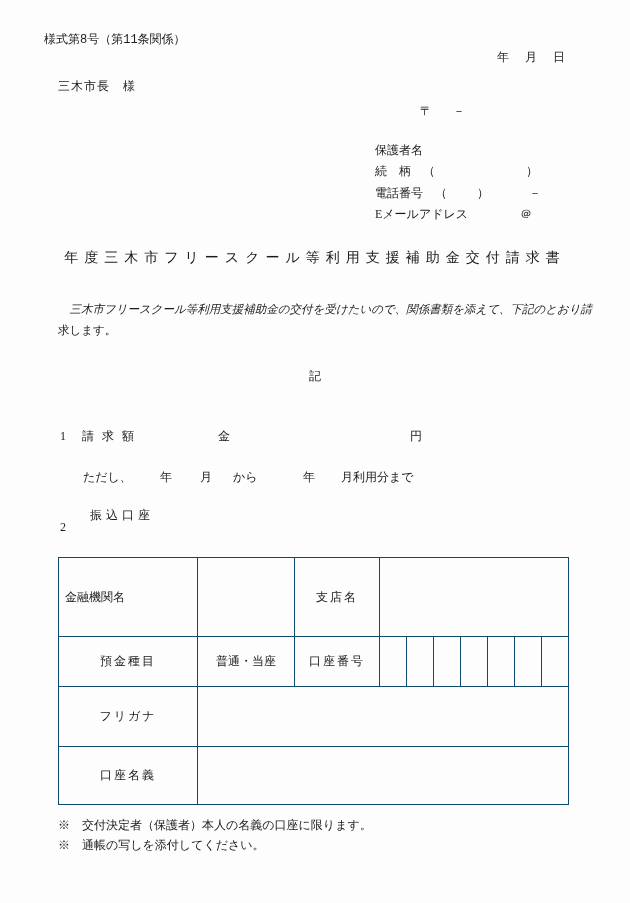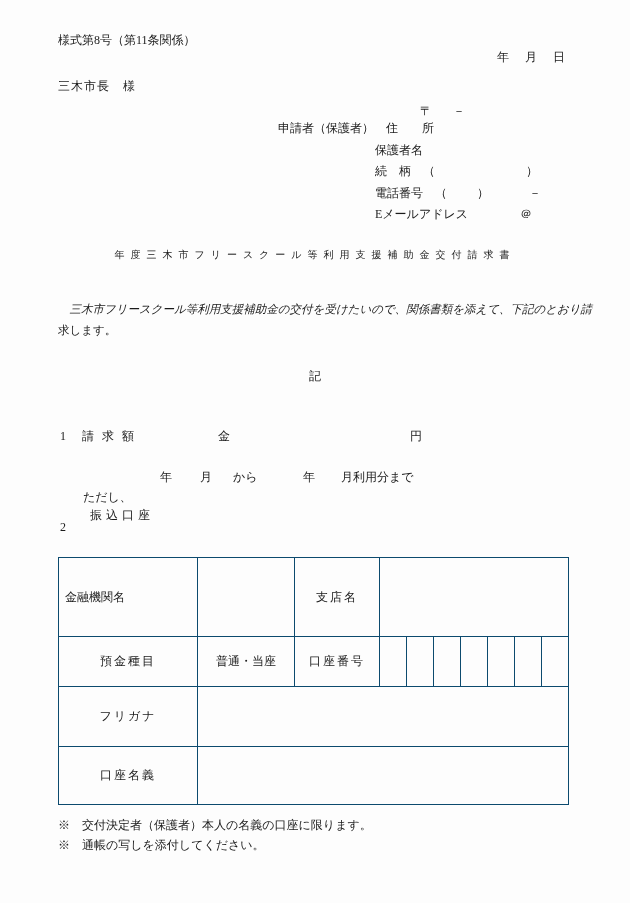--- a/index.html
+++ b/index.html
@@ -22,21 +22,21 @@
     white-space: nowrap;
     line-height: 1.25;
   }
   .centered {
     left: 0;
     width: 630px;
     text-align: center;
   }
   .doc-title {
     letter-spacing: 6px;
-    font-size: 10px;
+    font-size: 14px;
   }
   .para {
     font-size: 11.5px;
   }
   .bank-table {
     position: absolute;
     left: 58px;
     top: 557px;
     border-collapse: collapse;
     table-layout: fixed;
@@ -56,28 +56,27 @@
   .bank-table td.tc {
     text-align: center;
     letter-spacing: 2px;
   }
 </style>
 </head>
 <body>
 
 <div class="page">
 
-  <div class="abs" style="left:58px; top:33px;">様式第8号（第11条関係）</div>
+  <div class="abs" style="left:44px; top:33px;font-family:Liberation Mono, monospace;">様式第8号（第11条関係）</div>
   <div class="abs" style="left:497px; top:50px; letter-spacing:2px;">年　月　日</div>
   <div class="abs" style="left:58px; top:79px; letter-spacing:1px;">三木市長　様</div>
 
   <div class="abs" style="left:420px; top:104px;">〒</div>
   <div class="abs" style="left:453px; top:104px;">－</div>
 
-  <div class="abs" style="left:278px; top:121px;">申請者（保護者）　住　　所</div>
   <div class="abs" style="left:375px; top:143px;">保護者名</div>
 
   <div class="abs" style="left:375px; top:164px;">続　柄　（</div>
   <div class="abs" style="left:526px; top:164px;">）</div>
 
   <div class="abs" style="left:375px; top:186px;">電話番号　（</div>
   <div class="abs" style="left:477px; top:186px;">）</div>
   <div class="abs" style="left:529px; top:186px;">－</div>
 
   <div class="abs" style="left:375px; top:207px;">Eメールアドレス</div>
@@ -91,21 +90,21 @@
   <div class="abs centered" style="top:369px;">記</div>
 
   <div>
     <span class="abs" style="left:60px; top:429px;">1</span>
     <span class="abs" style="left:82px; top:429px; letter-spacing:8px;">請求額</span>
     <span class="abs" style="left:218px; top:429px;">金</span>
     <span class="abs" style="left:410px; top:429px;">円</span>
   </div>
 
   <div>
-    <span class="abs" style="left:83px; top:470px;margin-top:20px;">ただし、</span>
+    <span class="abs" style="left:83px; top:470px;">ただし、</span>
     <span class="abs" style="left:160px; top:470px;">年</span>
     <span class="abs" style="left:200px; top:470px;">月</span>
     <span class="abs" style="left:233px; top:470px;">から</span>
     <span class="abs" style="left:303px; top:470px;">年</span>
     <span class="abs" style="left:341px; top:470px;">月利用分まで</span>
   </div>
 
   <div>
     <span class="abs" style="left:60px; top:520px;">2</span>
     <span class="abs" style="left:90px; top:508px; letter-spacing:4px;">振込口座</span>

